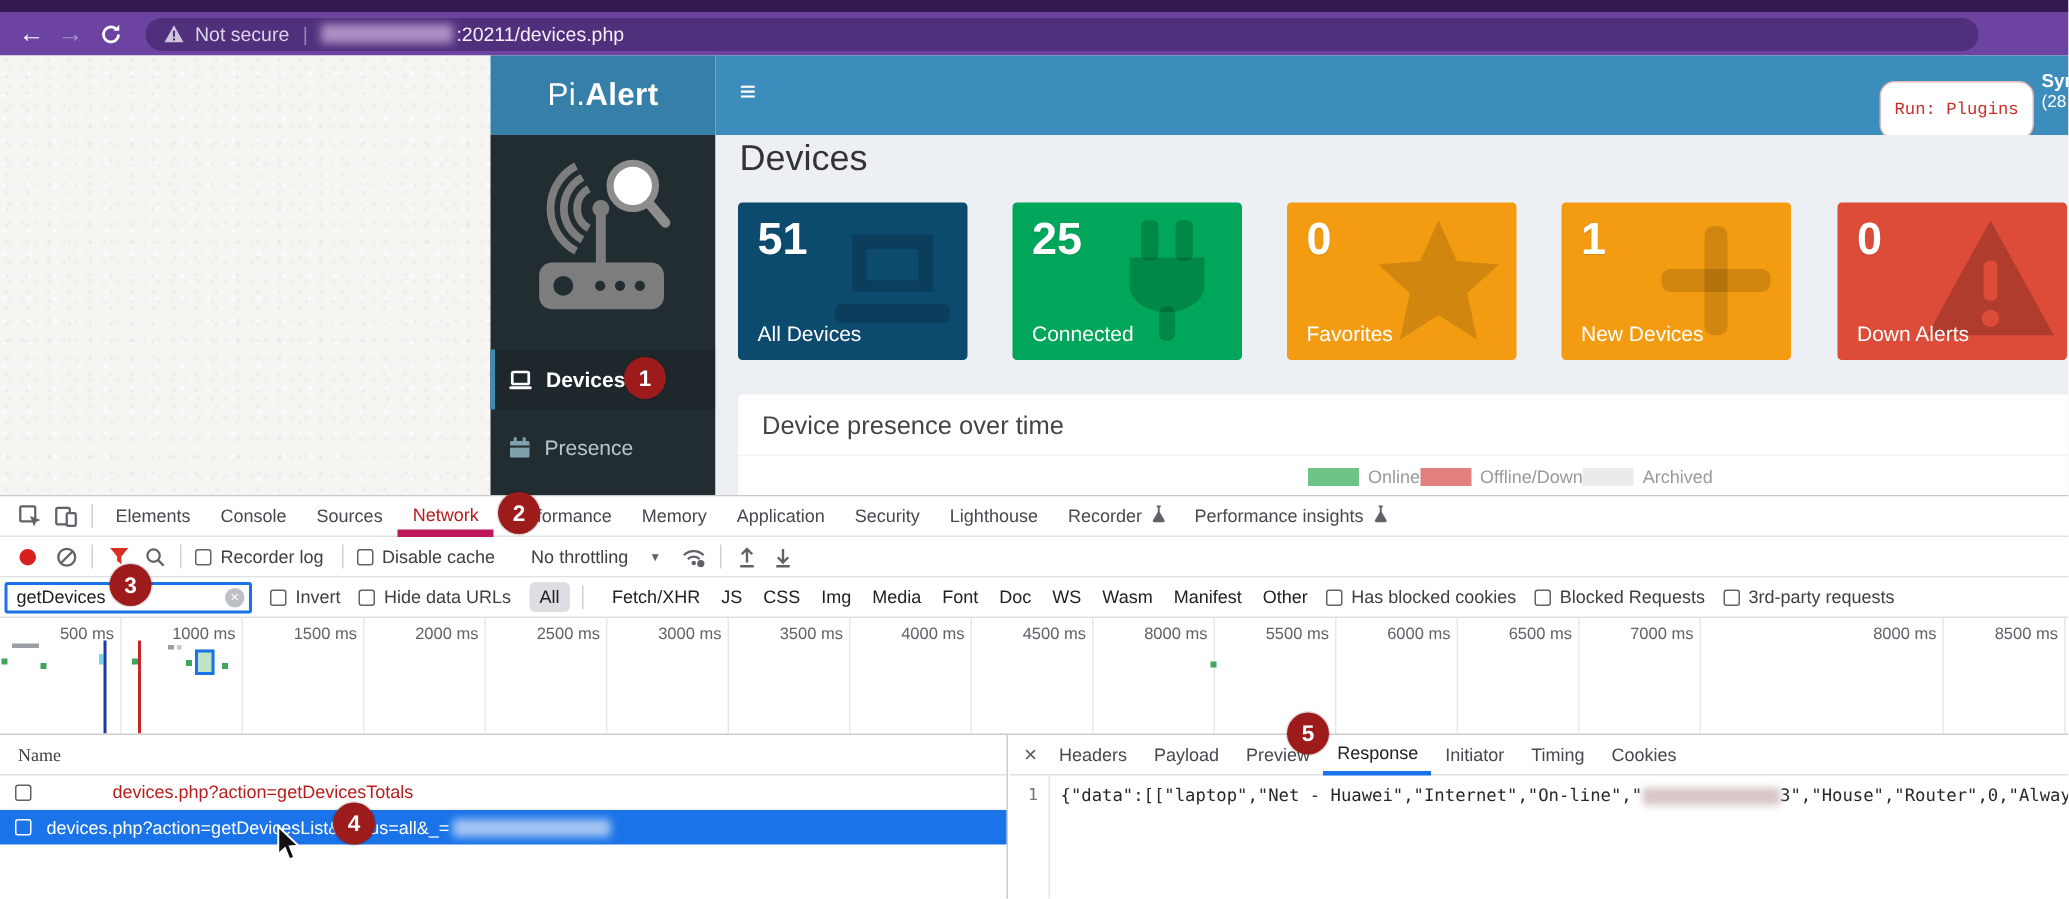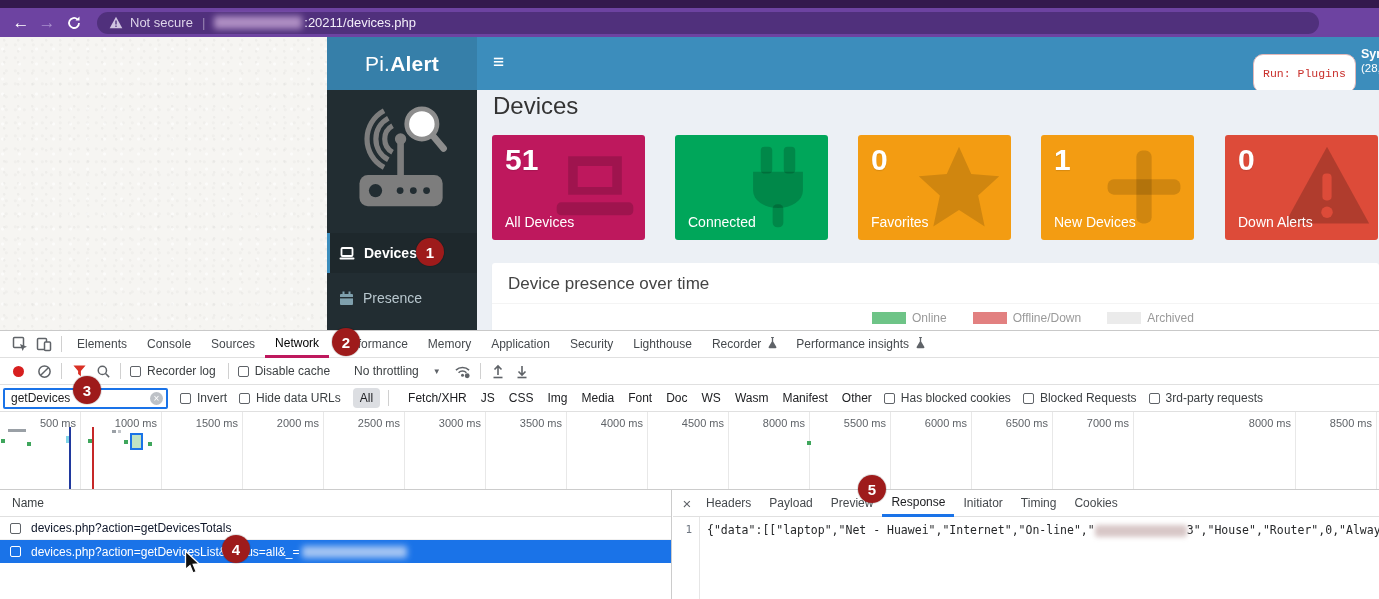--- a/index.html
+++ b/index.html
@@ -43,42 +43,42 @@
   .side-item .mi { margin-right:9px; display:inline-flex; }
   .side-devices { top:143px; background:#1e282c; border-left:3px solid #3c8dbc; color:#fff; padding-left:9px; }
   .side-presence { top:188px; color:#b8c7ce; }
 
   .content { position:absolute; left:477px; top:90px; width:902px; height:240px; background:#ecf0f5; overflow:hidden; }
   .page-title { position:absolute; left:16px; top:2px; font-size:24px; color:#333; font-weight:500; }
   .card { position:absolute; top:45px; width:153px; height:105px; border-radius:3px; color:#fff; overflow:hidden; cursor:pointer; }
   .card .num { font-size:30px; font-weight:bold; margin:8px 0 0 13px; position:relative; z-index:2; text-shadow:0 1px 1px rgba(0,0,0,.12); }
   .card .lbl { position:absolute; left:13px; bottom:10px; font-size:14px; z-index:2; }
   .card .ghost { position:absolute; right:4px; top:6px; z-index:1; }
-  .card1 { left:15px;  background:#be185d; }
+  .card1 { left:15px;  background:#0c4a6e; }
   .card2 { left:198px; background:#00a65a; }
   .card3 { left:381px; background:#f39c12; }
   .card4 { left:564px; background:#f39c12; }
   .card5 { left:748px; background:#dd4b39; }
 
   .panel { position:absolute; left:15px; top:173px; width:887px; height:67px; background:#fff; border-radius:3px 3px 0 0; box-shadow:0 1px 1px rgba(0,0,0,.08); }
   .panel-title { padding:11px 16px 9px; font-size:17px; color:#444; border-bottom:1px solid #f4f4f4; }
-  .legend { position:absolute; left:380px; top:48px; display:flex; align-items:center; gap:26px; }
+  .legend { position:absolute; left:380px; top:48px; display:flex; align-items:center; }
   .leg-item { display:flex; align-items:center; gap:6px; font-size:12px; color:#9a9a9a; }
   .swatch { width:34px; height:12px; display:inline-block; }
 
   
   .devtools { position:absolute; left:0; top:330px; width:1379px; height:269px; background:#fff; border-top:1px solid #c9c9c9; font-size:12px; color:#3c4043; }
   .dt-row { position:absolute; left:0; width:1379px; display:flex; align-items:center; border-bottom:1px solid #e0e0e0; background:#fff; }
   .dt-tabs    { top:0;   height:27px; }
   .dt-toolbar { top:27px; height:27px; }
   .dt-filter  { top:54px; height:27px; }
   .ticon { display:inline-flex; align-items:center; justify-content:center; width:24px; height:22px; cursor:pointer; }
   .vsep { width:1px; height:16px; background:#d0d0d0; margin:0 5px; flex:0 0 auto; }
   .dtab { padding:0 10px; height:27px; line-height:26px; cursor:pointer; color:#45494d; white-space:nowrap; }
-  .dtab.active { border-bottom:3px solid #be185d; color:#000000; line-height:24px; }
+  .dtab.active { border-bottom:5px solid #be185d; color:#b91c1c; line-height:24px; }
   .flask { margin:0 8px 0 -4px; }
   .rec-dot { width:11px; height:11px; border-radius:50%; background:#d71f1f; margin-left:13px; cursor:pointer; }
   .cb { width:11px; height:11px; border:1.5px solid #5f6368; border-radius:2px; background:#fff; display:inline-block; flex:0 0 auto; cursor:pointer; }
   .cb-lbl { margin-left:6px; cursor:default; white-space:nowrap; }
   .group { display:flex; align-items:center; margin-left:12px; }
   .throttle { margin-left:24px; cursor:pointer; white-space:nowrap; }
   .caret { font-size:8px; color:#5f6368; margin-left:14px; cursor:pointer; }
 
   .filter-input-wrap { position:relative; margin-left:3px; width:165px; height:21px; flex:0 0 auto; }
   .filter-input { width:165px; height:21px; border:2px solid #1a73e8; border-radius:2px; font-size:12px; padding:0 20px 0 6px; font-family:"Liberation Sans",sans-serif; color:#202124; outline:none; }
@@ -94,25 +94,25 @@
   .wf-dot { width:4px; height:4px; background:#3fa65c; }
   .wf-cy { left:66px; top:24px; width:3px; height:7px; background:#7fd4e8; }
   .wf-sel { left:130px; top:21px; width:13px; height:17px; border:2px solid #1a73e8; background:#bfe3c4; }
   .wf-gray1 { left:112px; top:18px; width:4px; height:3px; background:#9aa0a6; }
   .wf-gray2 { left:118px; top:18px; width:3px; height:3px; background:#c3c6ca; }
   .vline { position:absolute; top:15px; bottom:0; width:2px; }
   .vline.blue { left:69px; background:#20399e; }
   .vline.red  { left:92px; background:#c62828; }
 
   .req-pane { position:absolute; left:0; top:159px; width:672px; height:110px; border-right:1px solid #ccc; background:#fff; overflow:hidden; }
-  .req-header { height:27px; display:flex; align-items:center; padding-left:12px; border-bottom:1px solid #e0e0e0; color:#3c4043; }
+  .req-header { height:27px; display:flex; align-items:center; padding-left:12px; border-bottom:1px solid #e0e0e0; color:#3c4043;font-family:Liberation Serif, serif; }
   .req-row { position:absolute; left:0; width:672px; height:23px; display:flex; align-items:center; cursor:pointer; }
   .req-row .cb { margin-left:10px; }
   .req-row .rname { margin-left:10px; white-space:nowrap; }
-  .req-row1 { top:27px; border-bottom:1px solid #f0f0f0; color:#0f172a; }
+  .req-row1 { top:27px; border-bottom:1px solid #f0f0f0; color:#b91c1c;gap:44px; }
   .req-row2 { top:50px; background:#1a73e8; color:#fff; }
   .req-row2 .cb { border-color:#fff; background:transparent; }
   .row-blur { width:105px; height:12px; margin-left:2px; background:#bed4f5; border-radius:2px; filter:blur(3px); opacity:.85; }
 
   .resp-pane { position:absolute; left:673px; top:159px; width:706px; height:110px; background:#fff; overflow:hidden; }
   .resp-tabs { height:27px; display:flex; align-items:center; border-bottom:1px solid #e0e0e0; padding-left:4px; }
   .resp-close { width:20px; text-align:center; font-size:15px; color:#5f6368; cursor:pointer; }
   .rtab { padding:0 9px; height:27px; line-height:26px; color:#45494d; cursor:pointer; }
   .rtab.active { border-bottom:3px solid #1a73e8; line-height:24px; color:#202124; }
   .resp-body { position:relative; height:83px; font-family:"DejaVu Sans Mono", monospace; font-size:11.5px; color:#26282a; overflow:hidden; }
@@ -219,20 +219,21 @@
     <div class="num">51</div>
     <div class="lbl">All Devices</div>
     <span class="ghost">
       <svg width="92" height="92" viewBox="0 0 24 24" fill="rgba(0,0,0,0.16)">
           <path d="M5 4 h14 v10 h-14 z M7.5 6.5 v5.5 h9 v-5.5 z" fill-rule="evenodd"></path>
           <rect x="2" y="16" width="20" height="3.4" rx="1.2"></rect>
         </svg>
     </span>
   </div>
   <div class="card card2">
+    <div class="num">25</div>
     <div class="lbl">Connected</div>
     <span class="ghost">
       <svg width="92" height="92" viewBox="0 0 24 24" fill="rgba(0,0,0,0.18)">
           <rect x="7.5" y="1.5" width="3" height="7" rx="1"></rect>
           <rect x="13.5" y="1.5" width="3" height="7" rx="1"></rect>
           <path d="M5.5 8 h13 v5 a6.5 4.5 0 0 1 -6.5 4.5 a6.5 4.5 0 0 1 -6.5 -4.5 z"></path>
           <rect x="10.6" y="16.5" width="2.8" height="6" rx="1.2"></rect>
         </svg>
     </span>
   </div>

